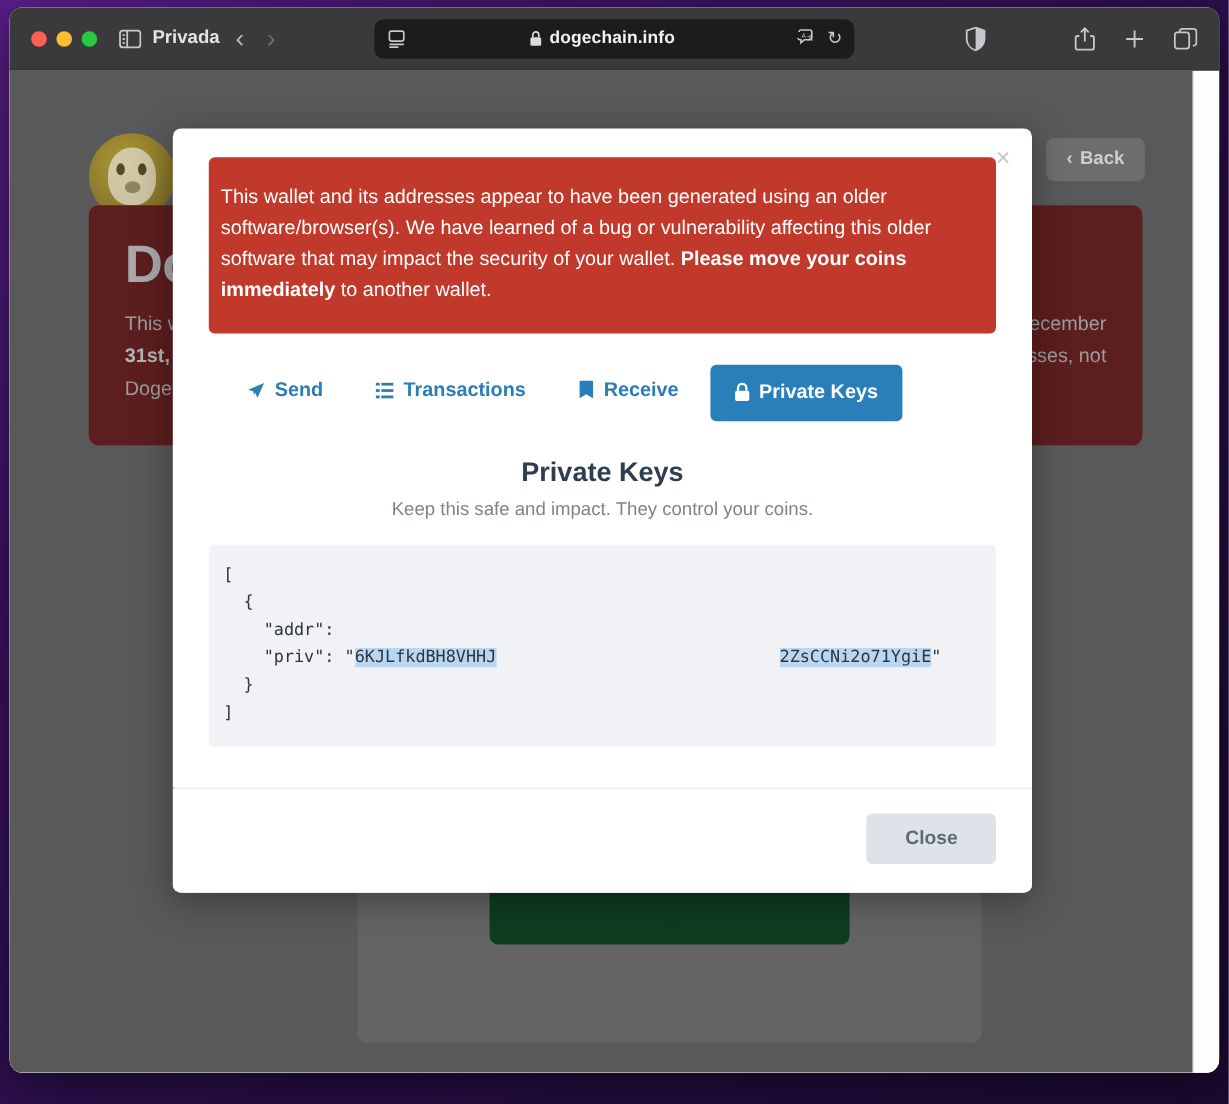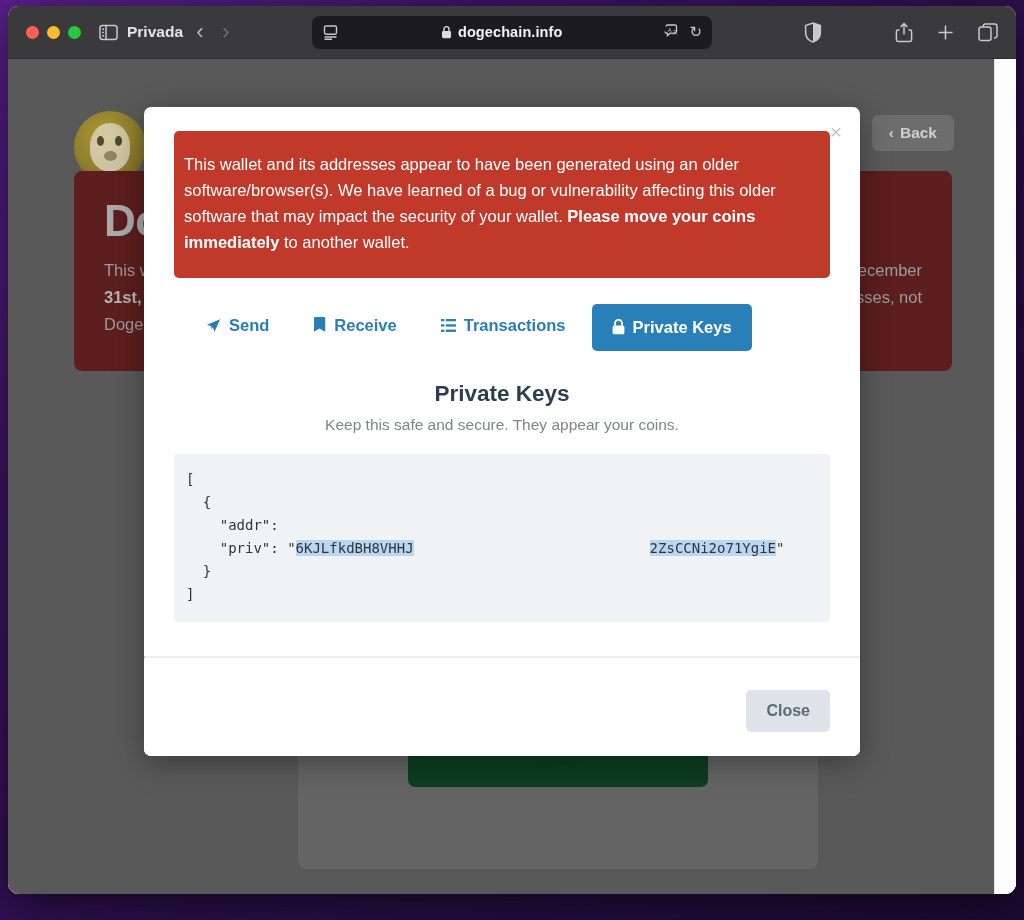--- a/index.html
+++ b/index.html
@@ -337,25 +337,24 @@
     display: flex;
     justify-content: flex-end;
     gap: 11px;
     background: #ffffff;
   }
   .footer-btn {
     background: #dde3e8;
     color: #5d6a72;
     border: none;
     border-radius: 5px;
-    padding: 12px 20px;
+    padding: 12px 32px;
     font-size: 16px;
     font-weight: 600;
     font-family: "Liberation Sans", sans-serif;
-    margin-top: 12px;
   }
 </style>
 </head>
 <body>
 
 <div id="desktop">
 
   <div id="browser-window">
 
     <div id="toolbar">
@@ -490,59 +489,59 @@
 
             <div id="tabs">
 
               <div class="tab">
                 <span class="tab-icon">
                   <svg width="15" height="15" viewBox="0 0 16 16" fill="#2a7db5">
                     <path d="M15 1.2L9.1 14.6l-1.9-4.8-1.2 2.2-.4-3.3L1 7.3z"></path>
                   </svg>
                 </span>
                 <span>Send</span>
-              </div>
-
-              <div class="tab">
-                <span class="tab-icon">
-                  <svg width="13" height="16" viewBox="0 0 13 16" fill="#2a7db5">
-                    <path d="M2 0h9a1.2 1.2 0 011.2 1.2v13.6L6.5 11.6 1 14.8V1.2A1.2 1.2 0 012 0z"></path>
-                  </svg>
-                </span>
-                <span>Receive</span>
               </div>
 
               <div class="tab">
                 <span class="tab-icon">
                   <svg width="15" height="15" viewBox="0 0 15 15" fill="#2a7db5">
                     <rect x="0" y="1" width="3.4" height="2.3"></rect>
                       <rect x="4.8" y="1" width="10.2" height="2.3"></rect>
                     <rect x="0" y="6.3" width="3.4" height="2.3"></rect>
                       <rect x="4.8" y="6.3" width="10.2" height="2.3"></rect>
                     <rect x="0" y="11.6" width="3.4" height="2.3"></rect>
                       <rect x="4.8" y="11.6" width="10.2" height="2.3"></rect>
                   </svg>
                 </span>
                 <span>Transactions</span>
               </div>
 
+              <div class="tab">
+                <span class="tab-icon">
+                  <svg width="13" height="16" viewBox="0 0 13 16" fill="#2a7db5">
+                    <path d="M2 0h9a1.2 1.2 0 011.2 1.2v13.6L6.5 11.6 1 14.8V1.2A1.2 1.2 0 012 0z"></path>
+                  </svg>
+                </span>
+                <span>Receive</span>
+              </div>
+
               <div class="tab active">
                 <span class="tab-icon">
                   <svg width="13" height="16" viewBox="0 0 13 16" fill="#ffffff">
                     <rect x="0.6" y="6.6" width="11.8" height="8.6" rx="1.5"></rect>
                     <path d="M3 6.6V4.3a3.5 3.5 0 017 0v2.3" fill="none" stroke="#ffffff" stroke-width="1.9"></path>
                   </svg>
                 </span>
                 <span>Private Keys</span>
               </div>
 
             </div>
 
             <div id="panel-title">Private Keys</div>
-            <div id="panel-sub">Keep this safe and secure. They appear your coins.</div>
+            <div id="panel-sub">Keep this safe and impact. They control your coins.</div>
 
             <div id="code-block"><span>[</span>
 <span>  {</span>
 <span>    "addr":</span>
 <span>    "priv": "</span><span class="sel">6KJLfkdBH8VHHJ</span><span class="redacted">XXXXXXXXXXXXXXXXXXXXXXXXXXXX</span><span class="sel">2ZsCCNi2o71YgiE</span><span>"</span>
 <span>  }</span>
 <span>]</span></div>
 
           </div>
 

